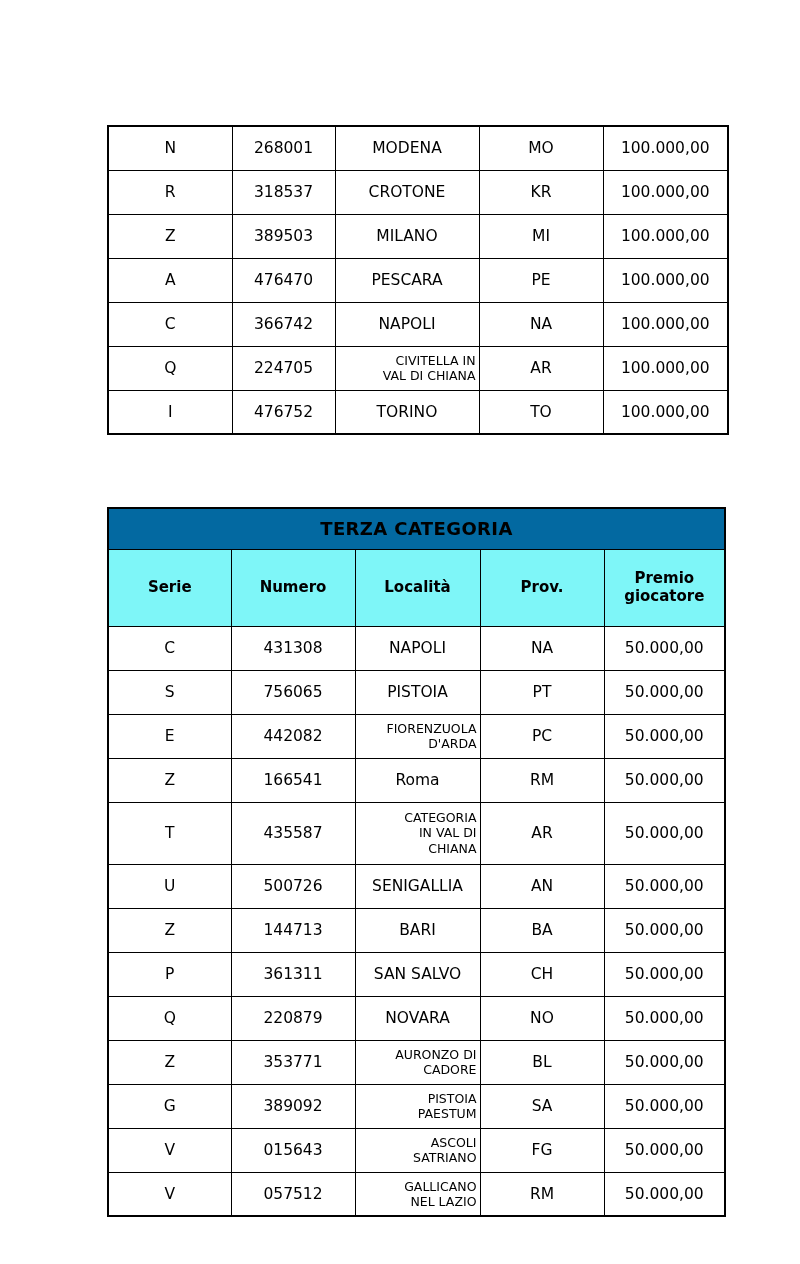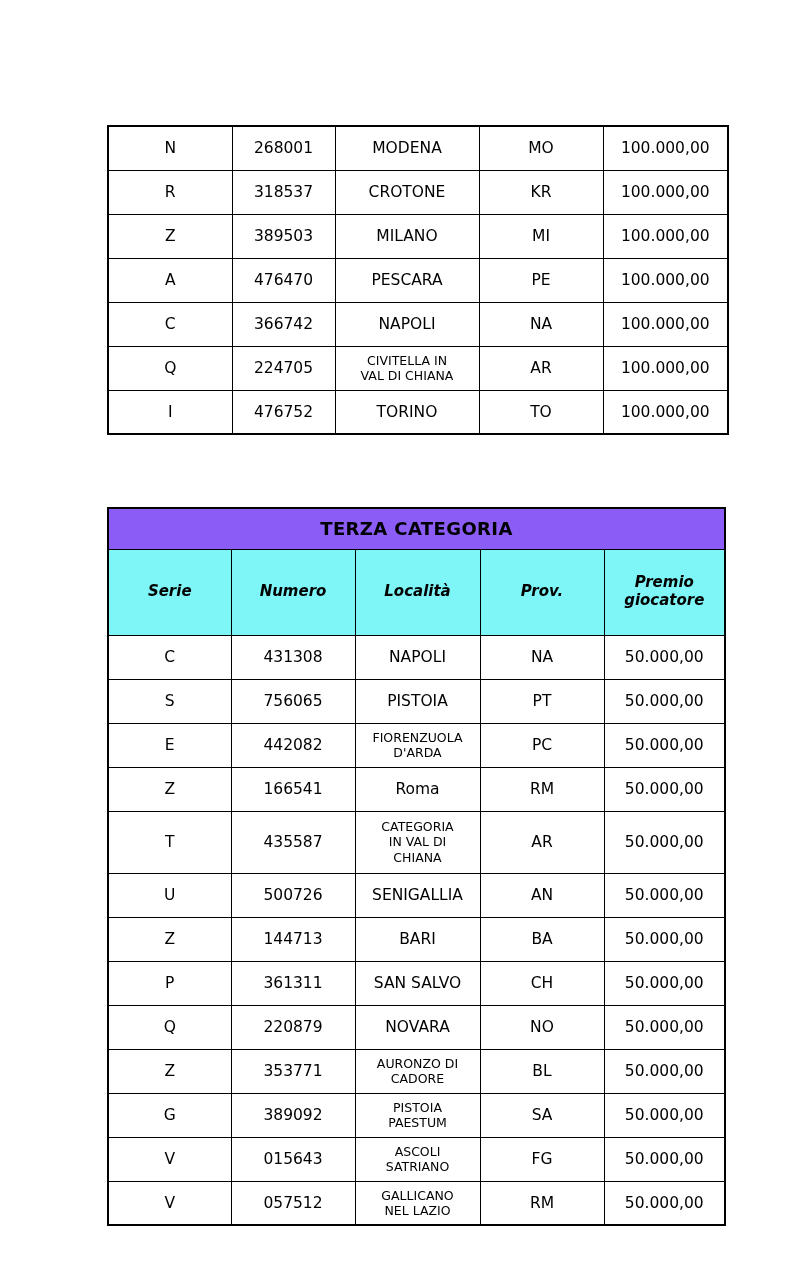--- a/index.html
+++ b/index.html
@@ -32,35 +32,35 @@
   }
 
   
   #table1 { left: 107px; top: 125px; width: 620px; }
   #table1 tr { height: 44px; }
 
   
   #table2 { left: 107px; top: 507px; width: 619px; }
   #table2 tr { height: 44px; }
   #table2 tr.title-row { height: 41px; }
-  #table2 tr.header-row { height: 86px; font-style: italic; }
+  #table2 tr.header-row { height: 77px; }
   #table2 tbody tr:nth-of-type(5) { height: 62px; } 
 
   td.title-cell {
     font-weight: bold;
     font-size: 18px;
     letter-spacing: 0.4px;
-    background: #8b5cf6;
+    background: #0369a1;
   }
   th.col-header {
     font-weight: bold;
     font-size: 15px;
     background: var(--header-bg, #7ef6f8);
   }
-  td.loc.small { font-size: 12.5px; line-height: 1.22; }
+  td.loc.small { font-size: 12.5px; line-height: 1.22; text-align: right; }
 </style>
 </head>
 <body>
 
 <div class="sheet">
 
   <table id="table1">
     <colgroup>
       <col style="width:124px">
         <col style="width:103px">

